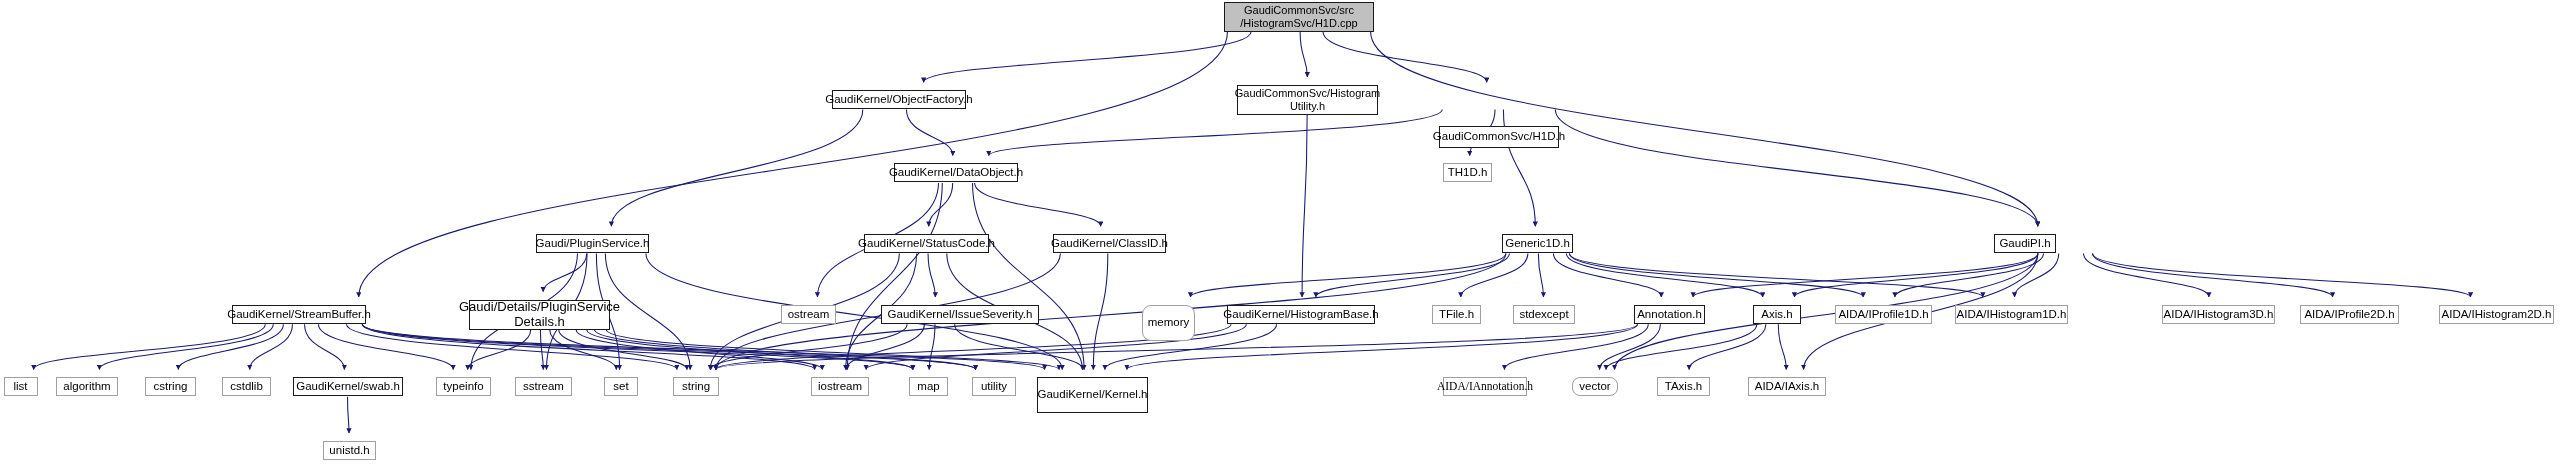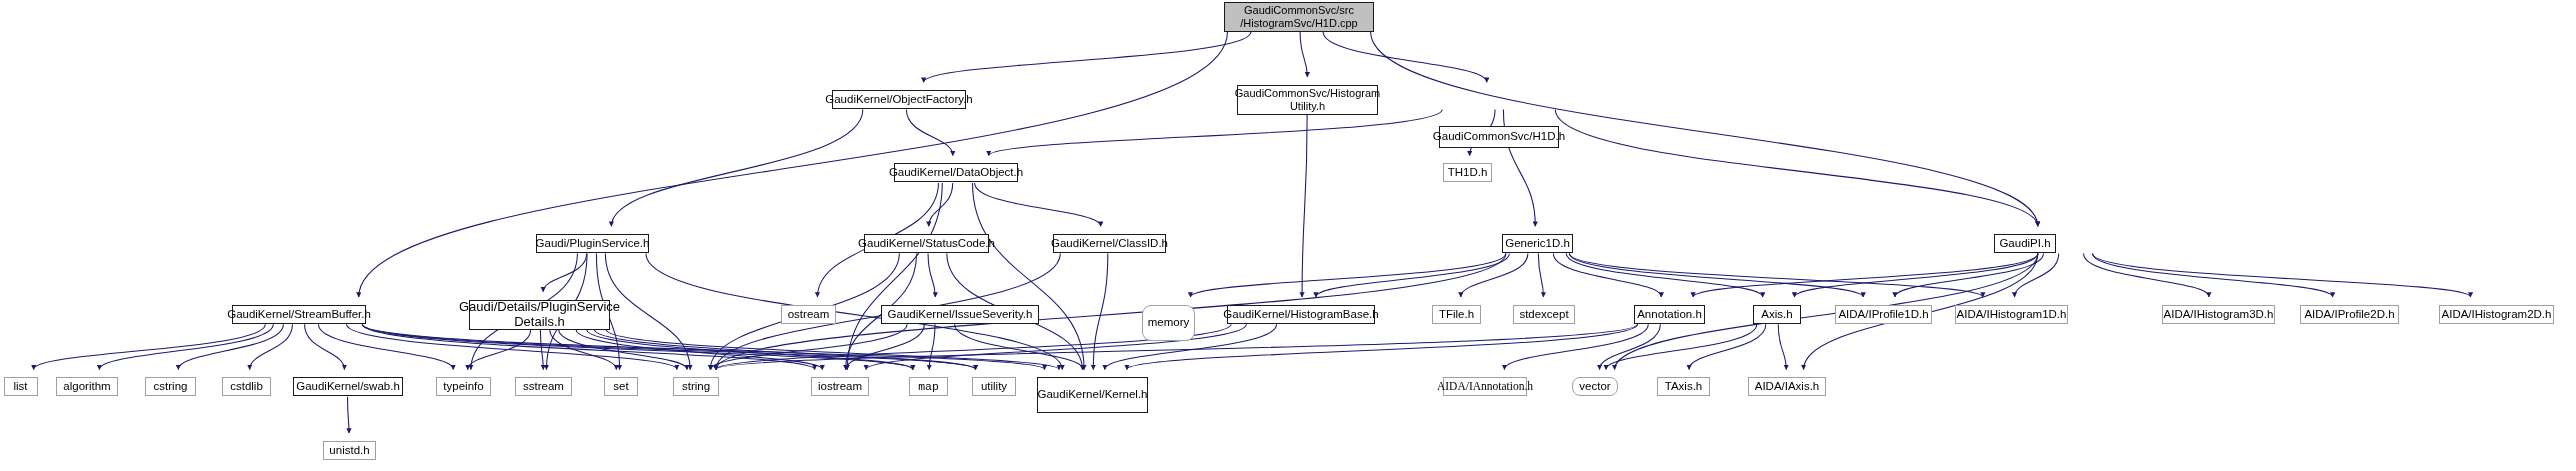--- a/index.html
+++ b/index.html
@@ -176,21 +176,21 @@
       <div class="node weak" style="left: 3.5px; top: 377px; width: 34px; height: 19.4px;">list</div>
       <div class="node weak" style="left: 56px; top: 377px; width: 62px; height: 19.4px;">algorithm</div>
       <div class="node weak" style="left: 145px; top: 377px; width: 51px; height: 19.4px;">cstring</div>
       <div class="node weak" style="left: 222px; top: 377px; width: 49px; height: 19.4px;">cstdlib</div>
       <div class="node strong" style="left: 293px; top: 377px; width: 110px; height: 19.4px;">GaudiKernel/swab.h</div>
       <div class="node weak" style="left: 436px; top: 377px; width: 55px; height: 19.4px;">typeinfo</div>
       <div class="node weak" style="left: 515px; top: 377px; width: 57px; height: 19.4px;">sstream</div>
       <div class="node weak" style="left: 604px; top: 377px; width: 34px; height: 19.4px;">set</div>
       <div class="node weak" style="left: 673px; top: 377px; width: 46px; height: 19.4px;">string</div>
       <div class="node weak" style="left: 811px; top: 377px; width: 58px; height: 19.4px;">iostream</div>
-      <div class="node weak" style="left: 909px; top: 377px; width: 39px; height: 19.4px; font-family: Liberation Mono, monospace;">map</div>
+      <div class="node weak" style="left: 909px; top: 377px; width: 39px; height: 19.4px;">map</div>
       <div class="node weak" style="left: 972px; top: 377px; width: 44px; height: 19.4px;">utility</div>
       <div class="node strong" style="left: 1037px; top: 377px; width: 111px; height: 36px;">GaudiKernel/Kernel.h</div>
       <div class="node weak" style="left: 1443px; top: 377px; width: 84px; height: 19.4px; font-family: Liberation Serif, serif;">AIDA/IAnnotation.h</div>
       <div class="node weak" style="left: 1572px; top: 377px; width: 46px; height: 19.4px; border-radius: 8px;">vector</div>
       <div class="node weak" style="left: 1657px; top: 377px; width: 53px; height: 19.4px;">TAxis.h</div>
       <div class="node weak" style="left: 1748px; top: 377px; width: 78px; height: 19.4px;">AIDA/IAxis.h</div>
       <div class="node weak" style="left: 323px; top: 441px; width: 53px; height: 19.4px;">unistd.h</div>
     </div>
 </div>
 

